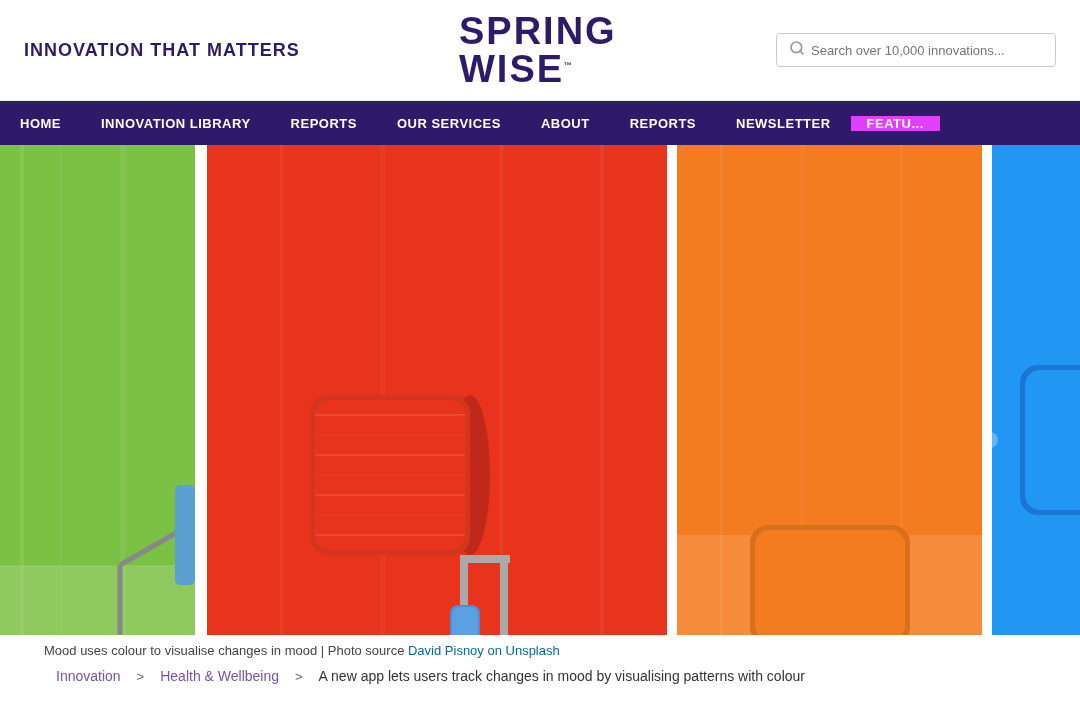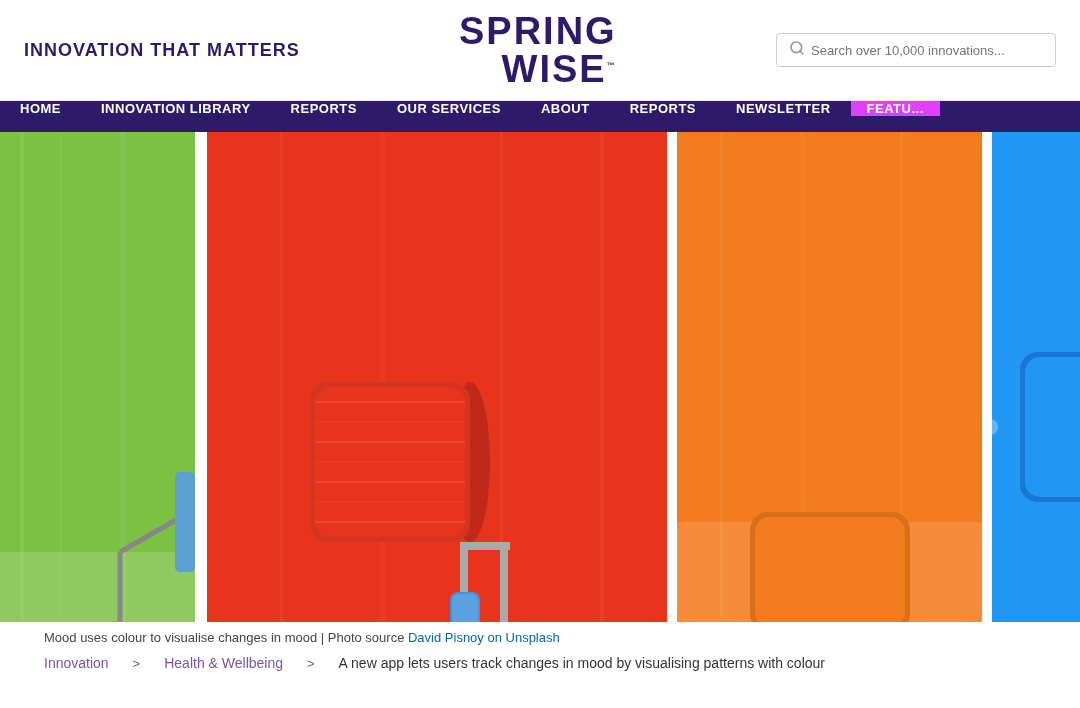--- a/index.html
+++ b/index.html
@@ -27,21 +27,21 @@
 
     .header-tagline {
       font-size: 18px;
       font-weight: 900;
       color: #2d1b69;
       letter-spacing: 1px;
       text-transform: uppercase;
     }
 
     .header-logo {
-      text-align: right;
+      text-align: left;
     }
 
     .logo-text {
       font-size: 38px;
       font-weight: 900;
       color: #2d1b69;
       letter-spacing: 2px;
       line-height: 1;
     }
 
@@ -71,22 +71,22 @@
 
     .search-icon-svg {
       color: #999;
       margin-right: 6px;
     }
 
     
     .nav {
       background: #2d1b69;
       display: flex;
-      align-items: flex-start;
-      height: 31px;
+      align-items: center;
+      height: 44px;
     }
 
     .nav-item {
       color: #fff;
       font-size: 13px;
       font-weight: 700;
       letter-spacing: 0.5px;
       padding: 0 20px;
       display: flex;
       align-items: center;
@@ -138,22 +138,23 @@
       color: #0369a1;
       text-decoration: none;
     }
 
     
     .breadcrumb {
       padding: 6px 44px;
       font-size: 14px;
       display: flex;
       align-items: center;
-      gap: 24px;
+      gap: 16px;
       flex-wrap: wrap;
+      margin-left: 12px;
     }
 
     .breadcrumb a {
       color: #7b52ab;
       text-decoration: none;
     }
 
     .breadcrumb-sep {
       color: #666;
       font-size: 13px;

